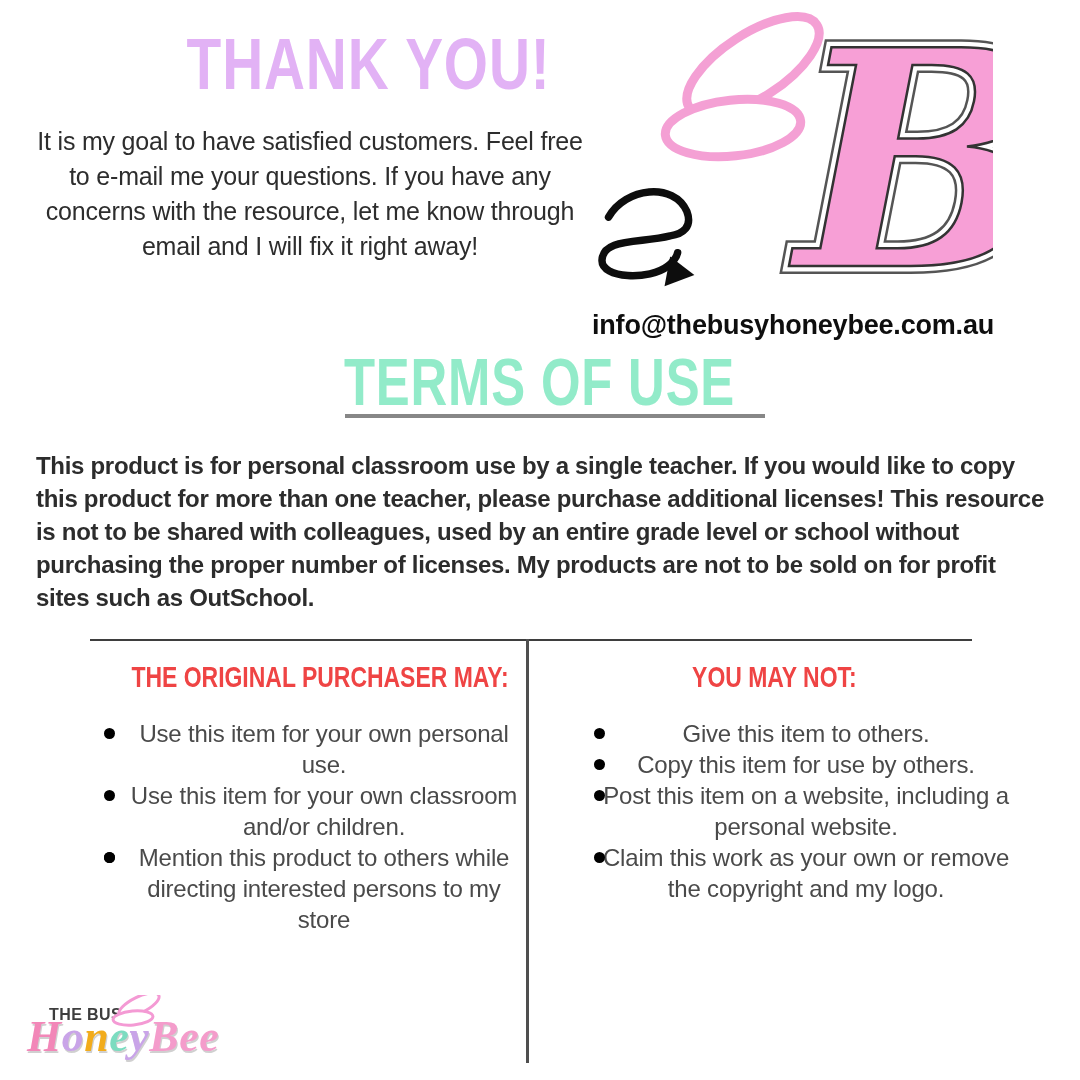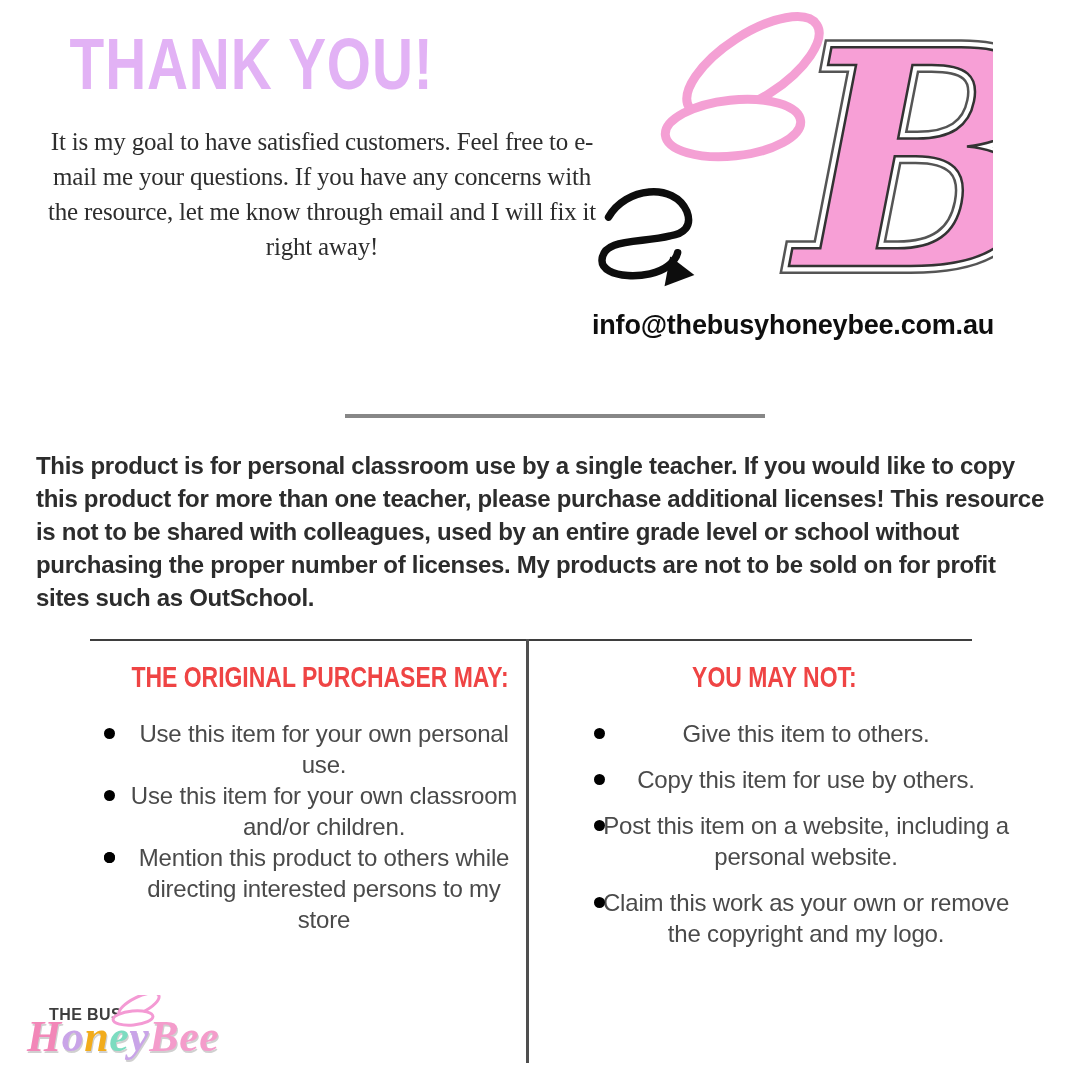--- a/index.html
+++ b/index.html
@@ -5,27 +5,27 @@
   * { margin:0; padding:0; box-sizing:border-box; }
   body { background:#e8e8e8; font-family:"Liberation Sans", sans-serif; }
   .canvas {
     position:relative; width:1080px; height:1080px; background:#ffffff;
     overflow:hidden; margin:0 auto;
   }
   .abs { position:absolute; }
 
   
   .thank-title {
-    left:40px; top:24px; width:540px; text-align:left;
+    left:40px; top:24px; width:540px; text-align:right;
     font-size:66px; font-weight:800; line-height:1.1; letter-spacing:1px;
   }
   .thank-title .condense { display:inline-block; transform:scale(0.86,1.1); transform-origin:center top; }
   .intro-text {
-    left:44px; top:124px; width:556px; text-align:center;
-    font-size:25px; line-height:35px; color:#2d2d2d; letter-spacing:-0.2px;font-family:Liberation Serif, serif;
+    left:32px; top:124px; width:556px; text-align:center;
+    font-size:25px; line-height:35px; color:#2d2d2d; letter-spacing:-0.2px;
   }
 
   
   .arrow-doodle { left:588px; top:178px; width:112px; height:112px; }
 
   
   .bee-logo { left:648px; top:8px; width:345px; height:300px; }
 
   
   .email-text {
@@ -57,21 +57,21 @@
     text-align:center; font-size:28px; font-weight:800; color:#ef4444;
     letter-spacing:0; margin-bottom:24px; white-space:nowrap;
   }
   .col-head .condense { display:inline-block; transform:scale(0.82,1.05); transform-origin:center; }
   ul.bullets { list-style:none; }
   .bullet-item {
     position:relative; text-align:center;
     font-size:24px; line-height:31px; color:#4a4a4a; letter-spacing:-0.2px;
   }
   .col-left  .bullet-item { padding-left:36px; }
-  .col-right .bullet-item { padding-left:64px;margin-top:15px; }
+  .col-right .bullet-item { padding-left:64px; }
   .bullet-item .dot {
     position:absolute; top:10px; width:11px; height:11px;
     border-radius:50%; background:#000;
   }
   .col-left  .bullet-item .dot { left:14px; }
   .col-right .bullet-item .dot { left:56px; }
 
   
   .footer-logo { left:25px; top:993px; width:215px; height:87px; }
   .footer-busy {
@@ -105,20 +105,21 @@
     <ellipse cx="85" cy="120" rx="68" ry="28" transform="rotate(-6 85 120)" fill="#ffffff" stroke="#F4A0D4" stroke-width="9"></ellipse>
     <g font-family="'DejaVu Serif', 'Liberation Serif', serif" font-style="italic" font-weight="bold" font-size="300">
       <text x="148" y="258" fill="none" stroke="#555555" stroke-width="16">B</text>
       <text x="148" y="258" fill="#ffffff" stroke="#ffffff" stroke-width="11">B</text>
       <text x="148" y="258" fill="#F79FD6" stroke="#333333" stroke-width="2.5">B</text>
     </g>
   </svg>
 
   <div class="abs email-text">info@thebusyhoneybee.com.au</div>
 
+  <h2 class="abs terms-title" style="color: rgb(146, 235, 201);"><span class="condense">TERMS OF USE</span></h2>
   <div class="abs terms-underline" style="background: rgb(135, 135, 135);"></div>
 
   <p class="abs terms-body">This product is for personal classroom use by a single teacher. If you would like to copy this product for more than one teacher, please purchase additional licenses! This resource is not to be shared with colleagues, used by an entire grade level or school without purchasing the proper number of licenses. My products are not to be sold on for profit sites such as OutSchool.</p>
 
   <div class="abs divider-h"></div>
   <div class="abs divider-v"></div>
 
   <section class="abs col-left">
     <h3 class="col-head"><span class="condense">THE ORIGINAL PURCHASER MAY:</span></h3>
     <ul class="bullets">

